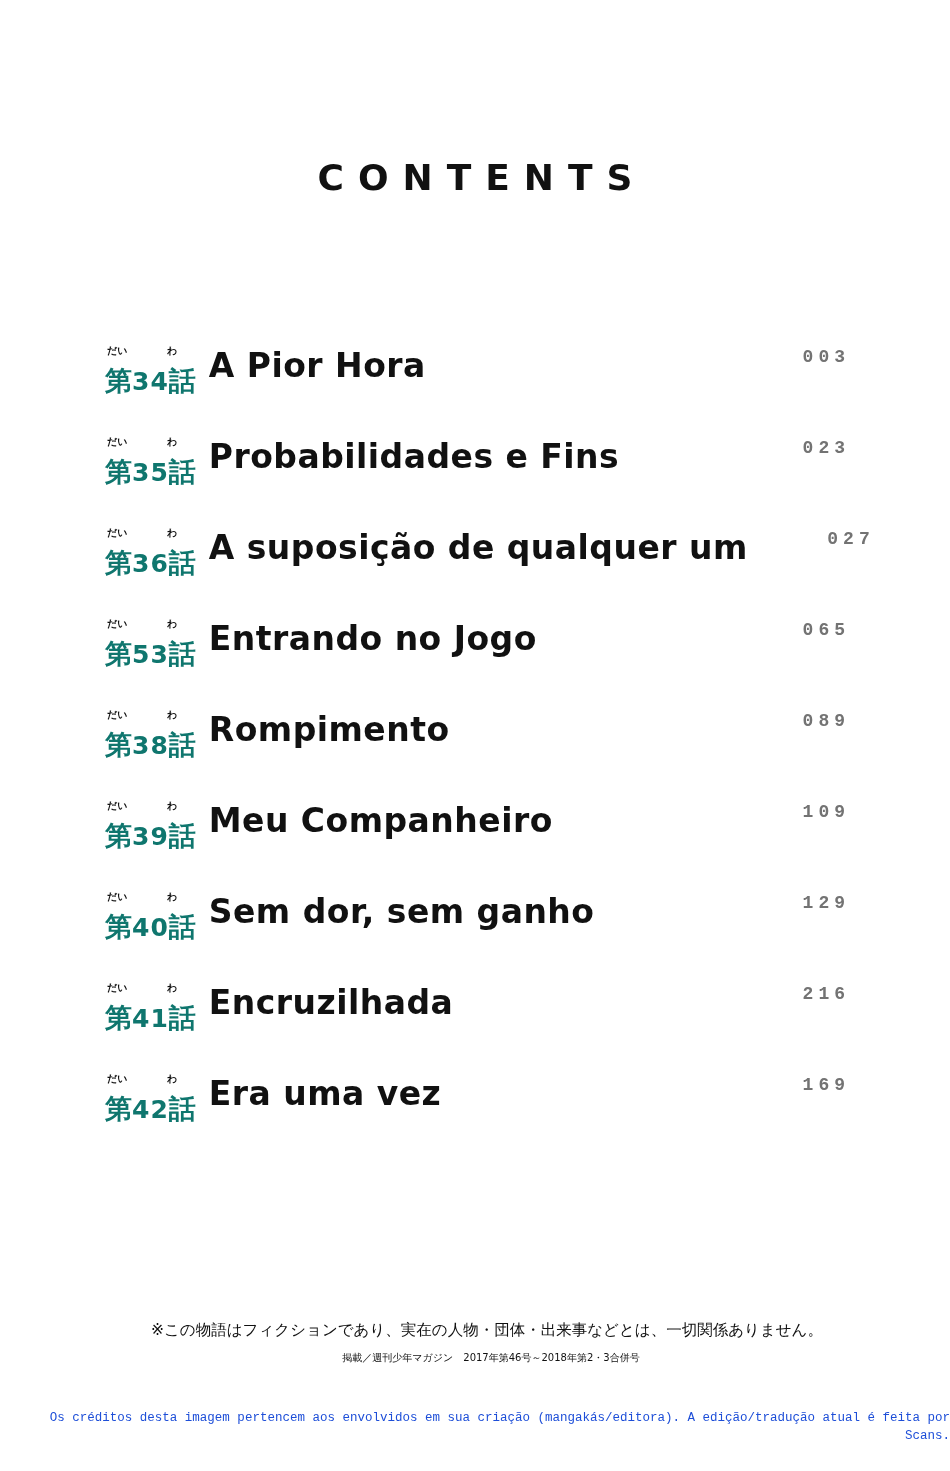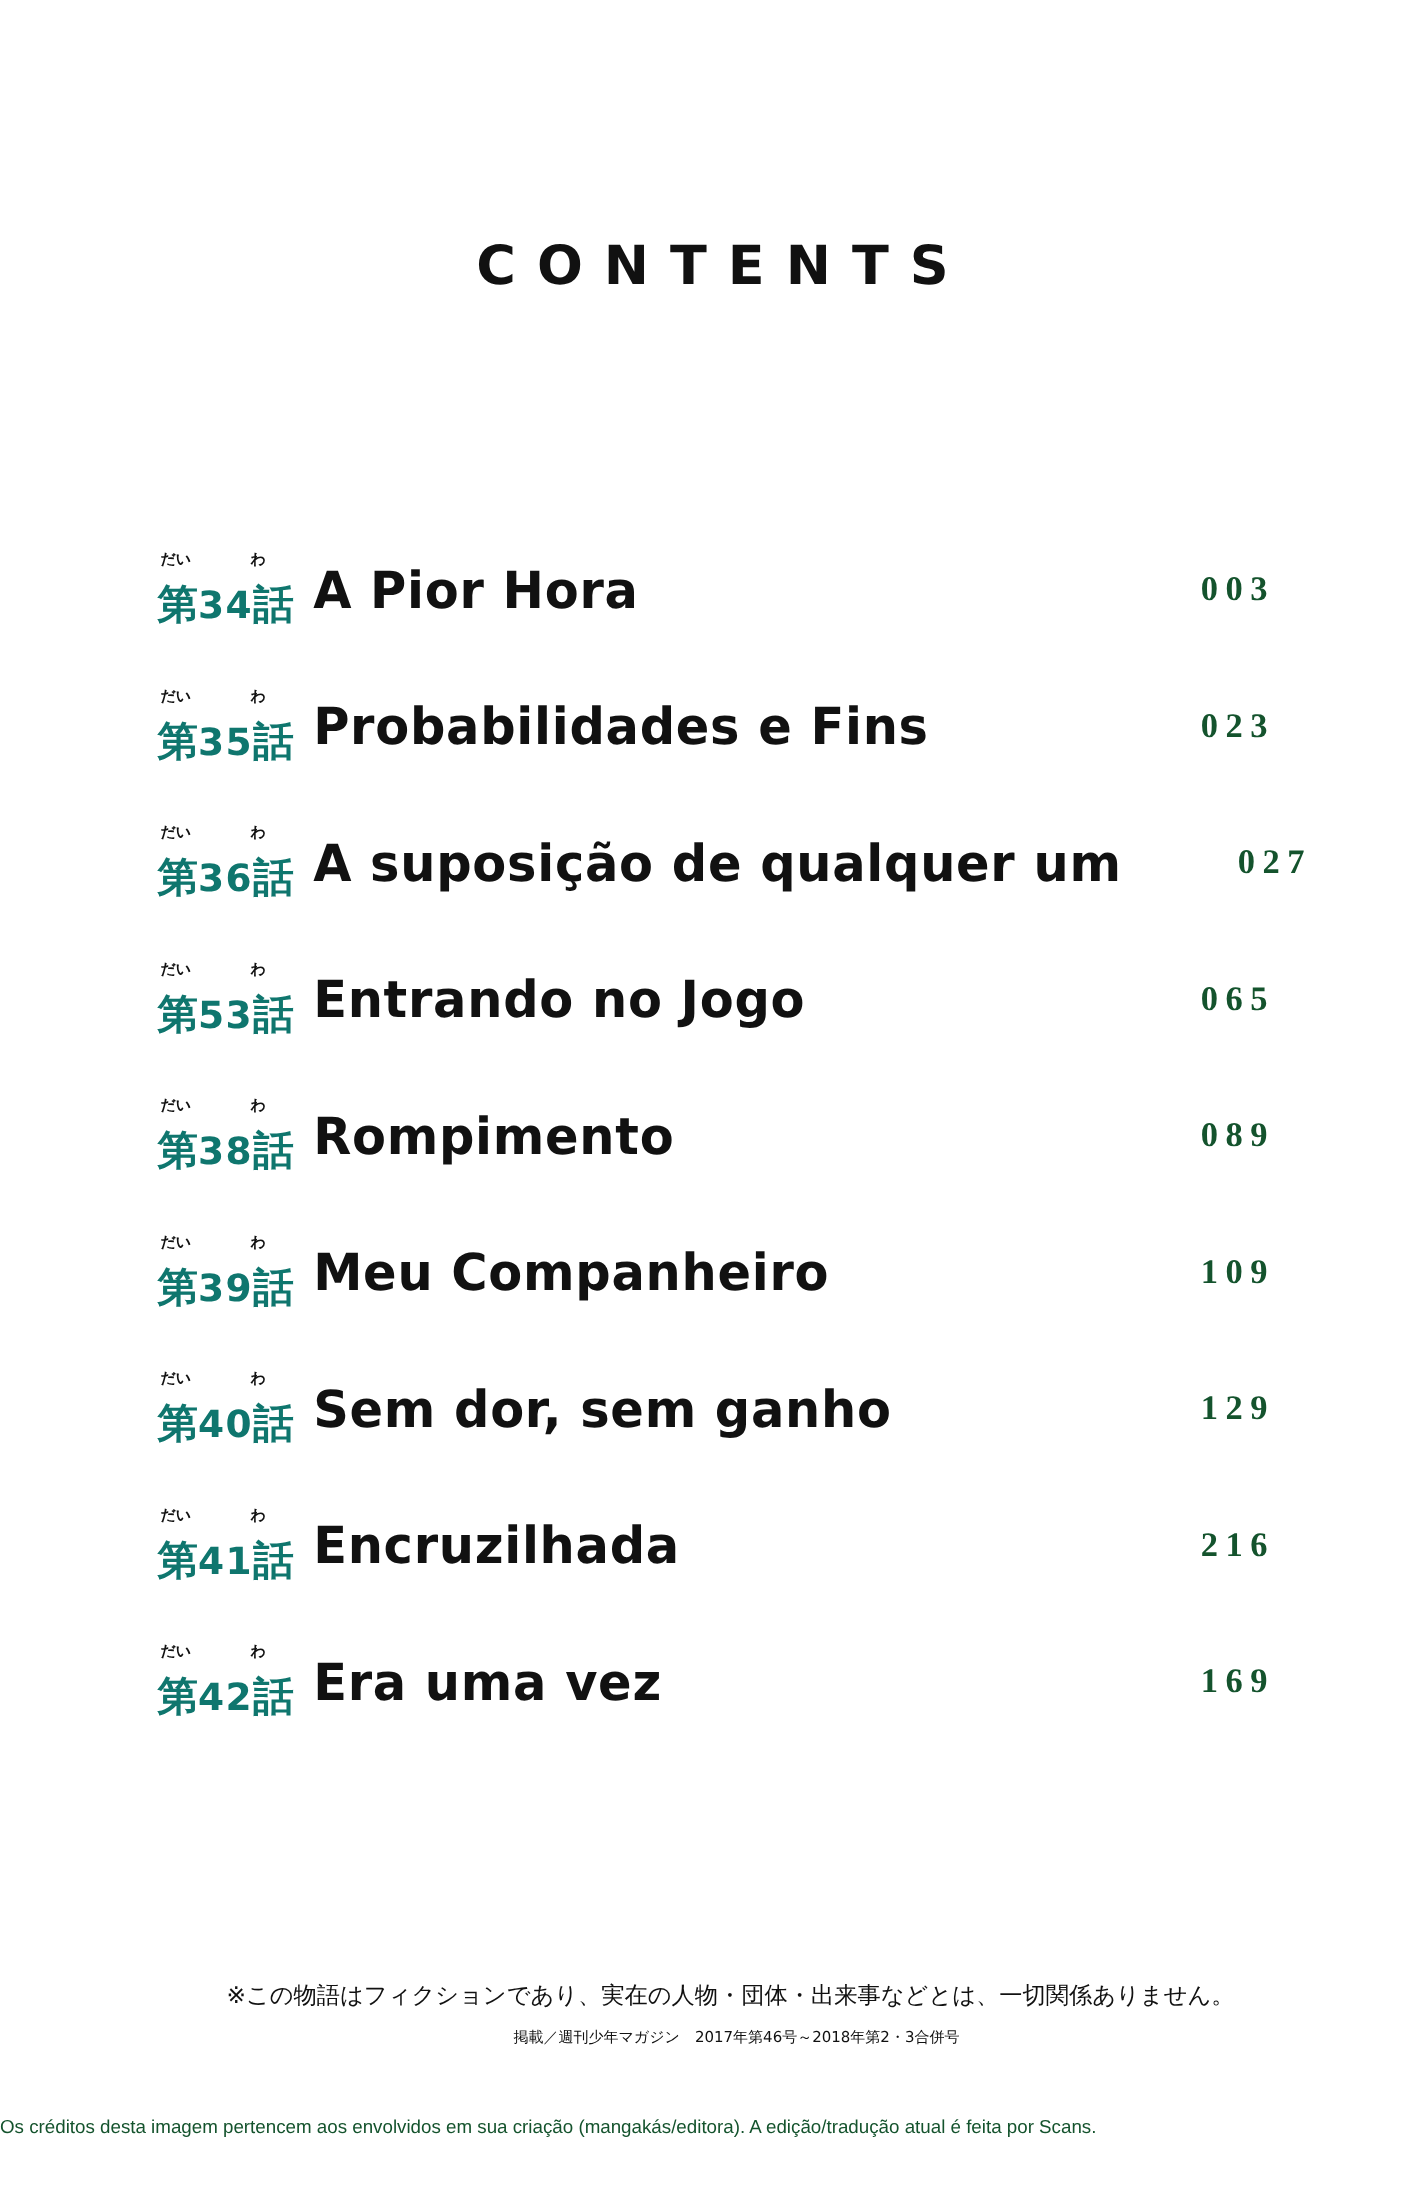--- a/index.html
+++ b/index.html
@@ -43,21 +43,21 @@
     position: absolute;
     top: 348px;
     left: 105px;
     width: 745px;
   }
 
   .toc-row {
     position: relative;
     height: 91px;
     display: flex;
-    align-items: center;
+    align-items: flex-start;
   }
 
   .chapter-marker {
     position: relative;
     width: 96px;
     flex: 0 0 96px;
     height: 46px;
   }
 
   .marker-main {
@@ -101,26 +101,26 @@
     padding-bottom: 0px;
     transform: scaleX(0.97);
     transform-origin: left bottom;
     white-space: nowrap;
   }
 
   .chapter-page {
     flex: 0 0 auto;
     width: 110px;
     text-align: right;
-    font-family: Liberation Serif, serif;
-    font-weight: 900;
-    font-size: 23px;
+    font-family: Liberation Mono, monospace;
+    font-weight: 900;
+    font-size: 18px;
     letter-spacing: 5px;
     text-indent: 5px;
-    color: #14532d;
+    color: #737373;
     line-height: 1;
     padding-bottom: 2px;
   }
 
   
   .notes {
     position: absolute;
     left: 0;
     width: 950px;
     text-align: center;
@@ -138,24 +138,24 @@
     font-size: 10px;
     letter-spacing: 0px;
     padding-left: 16px;
   }
 
   
   .credits {
     position: absolute;
     left: 0;
     width: 950px;
-    text-align: left;
-    font-family: Liberation Sans, sans-serif;
+    text-align: right;
+    font-family: Liberation Mono, monospace;
     font-size: 12.5px;
-    color: #14532d;
+    color: #1d4ed8;
     line-height: 1.45;
   }
   .credits-line1 { top: 1409px; }
   .credits-line2 { top: 1426px; }
   .credits .site { font-weight: bold; }
 </style>
 </head>
 <body>
 
 <div class="page">

